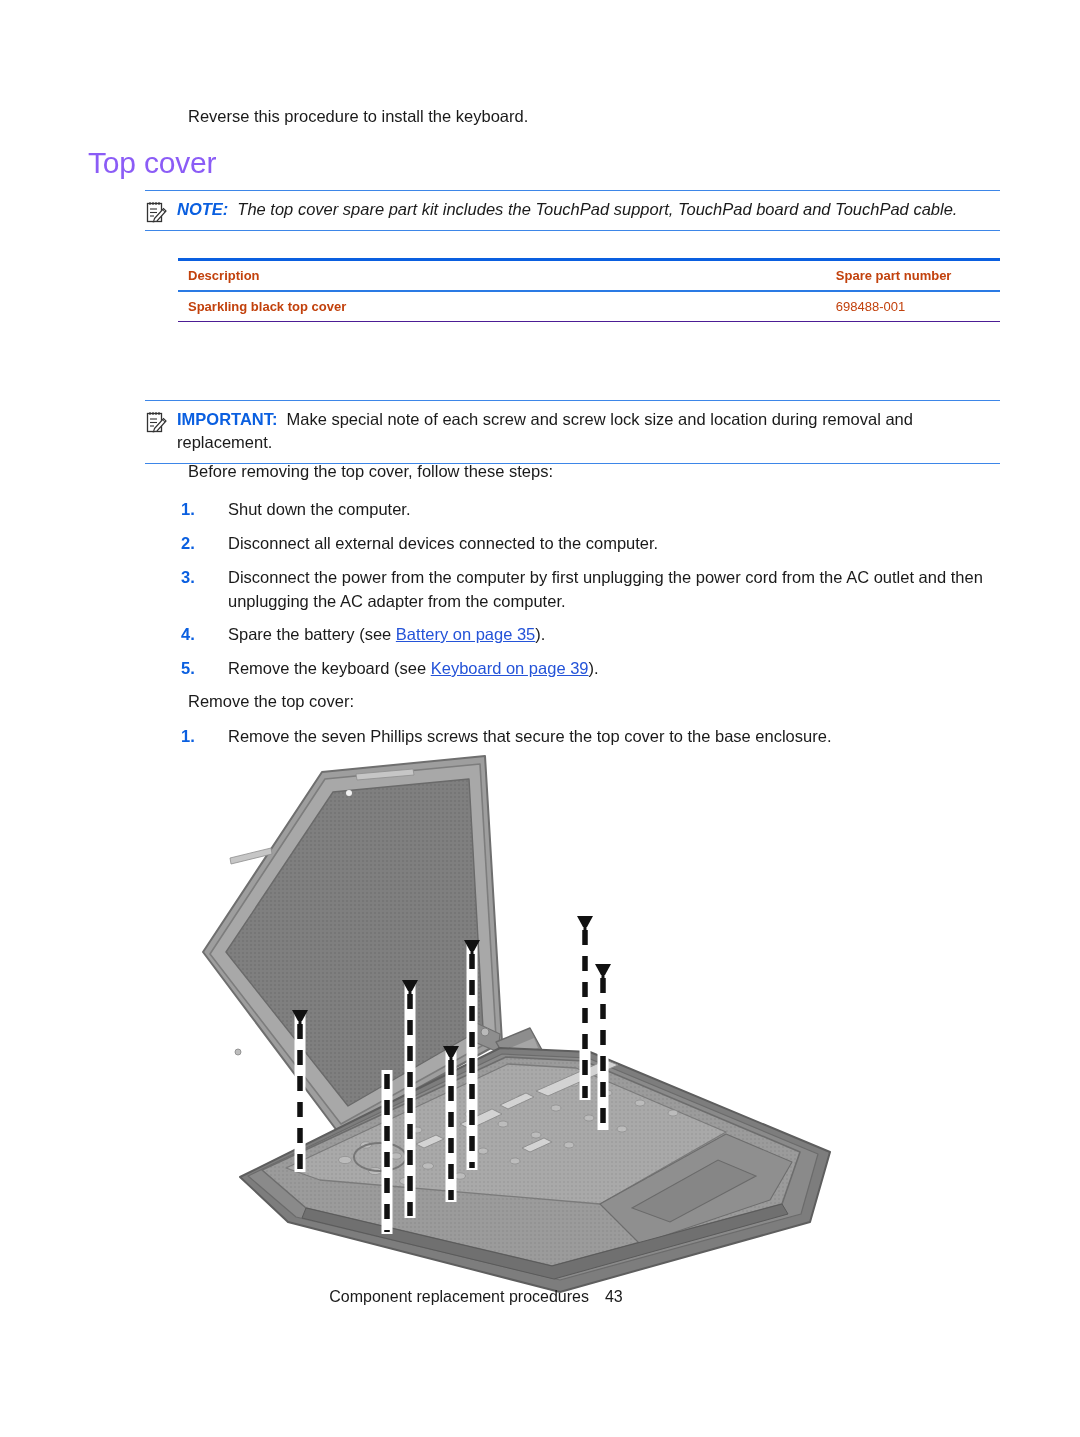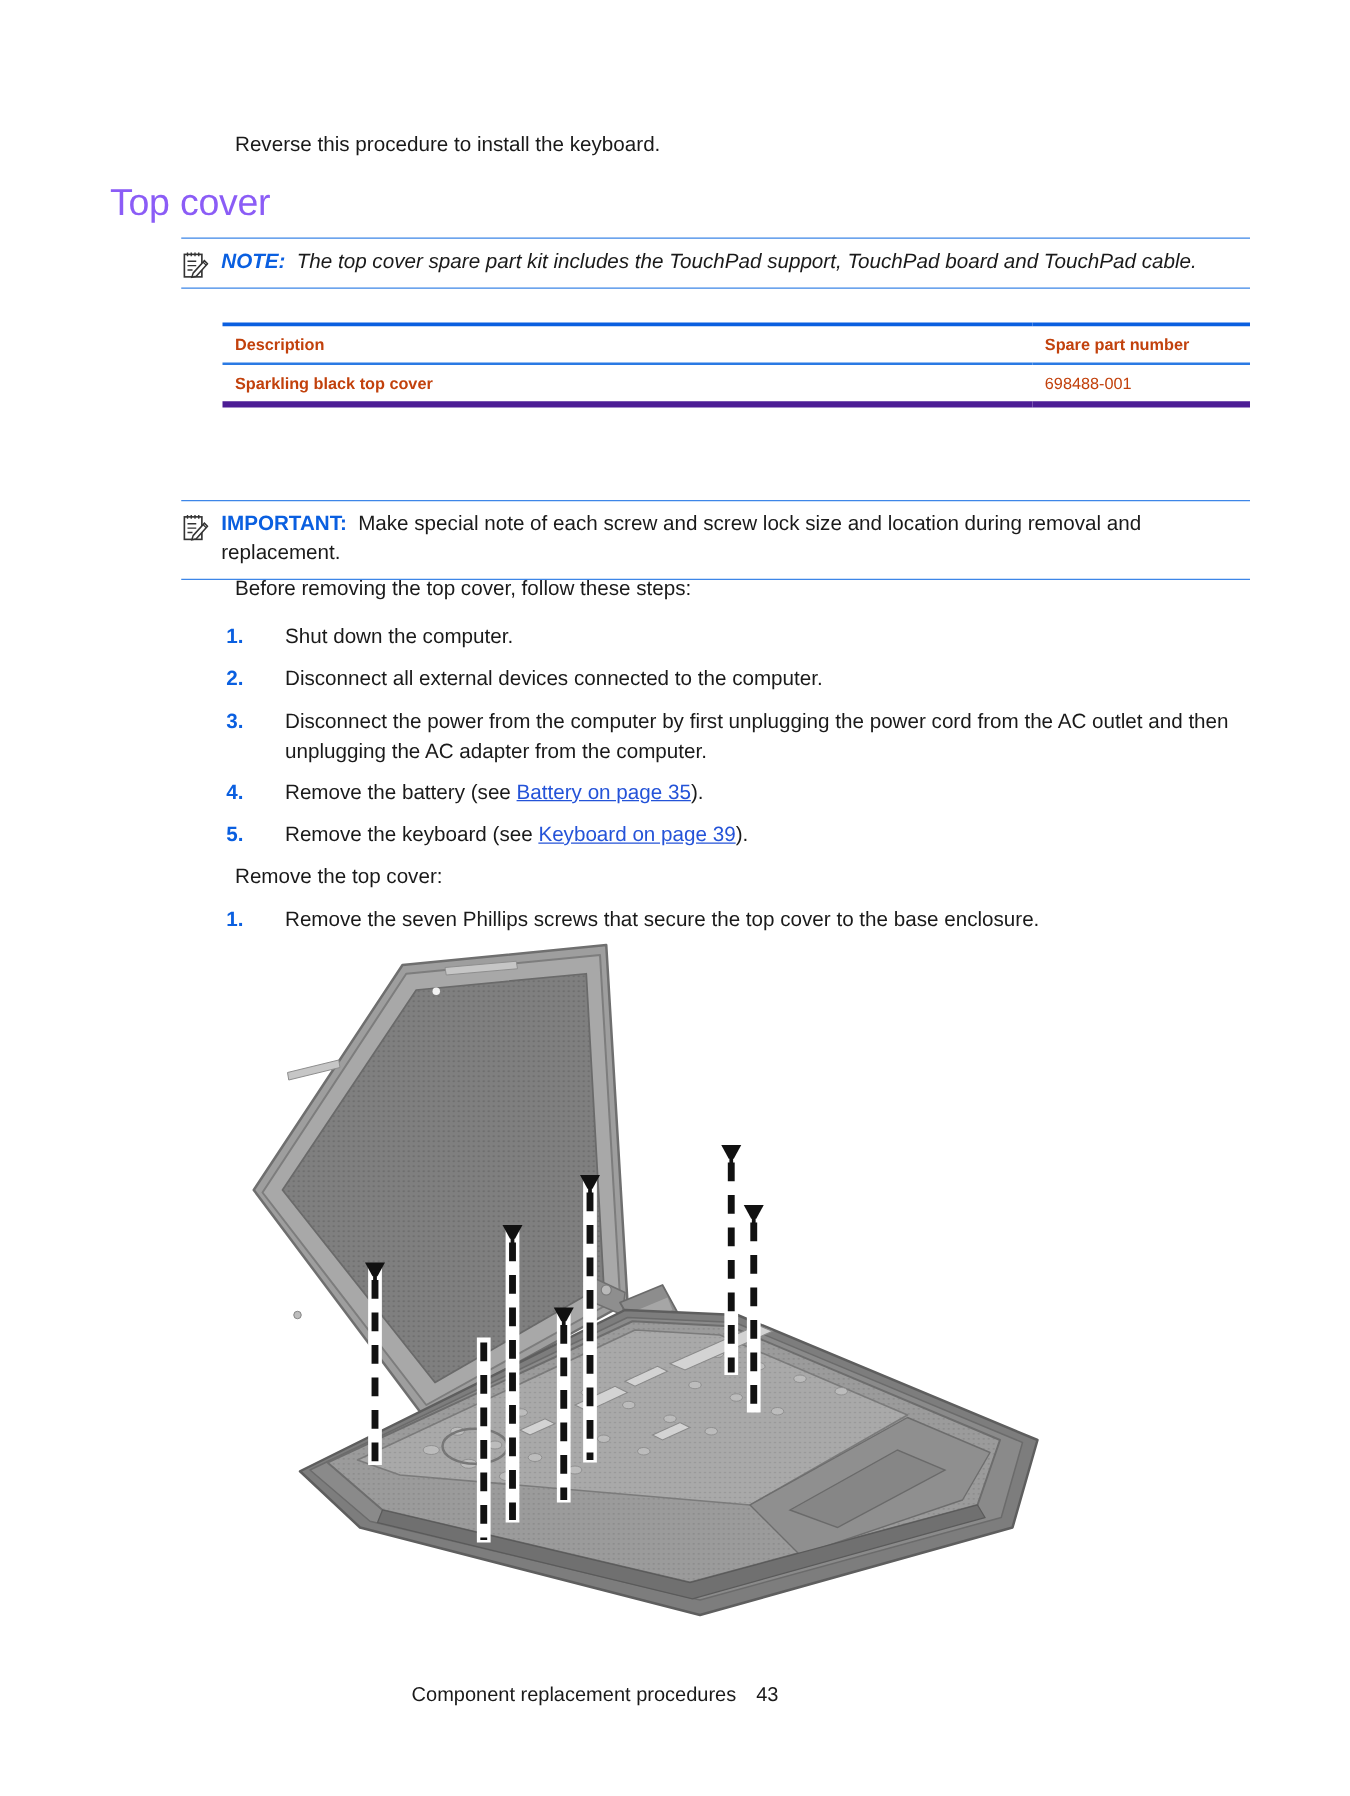--- a/index.html
+++ b/index.html
@@ -94,21 +94,21 @@
     vertical-align: middle;
   }
   .spare-table thead tr {
     border-top: 3px solid #0a5fe0;
     border-bottom: 2.3px solid #2a7ae4;
   }
   .spare-table tbody tr {
     border-bottom: 2.3px solid #5b9cec;
   }
   .spare-table tbody tr:last-child {
-    border-bottom: 5px solid #4c1d95;
+    border-bottom: 1px solid #4c1d95;
   }
   .spare-table td.partnum {
     font-weight: normal;
     font-size: 13px;
   }
   .col-desc { width: 660px; }
   .col-part { width: 162px; }
 
   
   .body-p {
@@ -149,21 +149,21 @@
   #step-2 { top: 531px; }
   #step-3 { top: 565px; }
   #step-4 { top: 622px; }
   #step-5 { top: 656px; }
   #step-r1 { top: 724px; }
 
   
   .footer {
     position: absolute;
     left: 0;
-    top: 1348px;
+    top: 1288px;
     width: 952px;
     text-align: center;
     font-size: 16px;
     color: #1a1a1a;
   }
   .footer .fnum { margin-left: 16px; }
 
   
   .figure {
     position: absolute;
@@ -250,21 +250,21 @@
     <span class="step-text">Disconnect all external devices connected to the computer.</span>
   </div>
 
   <div class="step" id="step-3">
     <span class="step-num">3.</span>
     <span class="step-text">Disconnect the power from the computer by first unplugging the power cord from the AC outlet and then unplugging the AC adapter from the computer.</span>
   </div>
 
   <div class="step" id="step-4">
     <span class="step-num">4.</span>
-    <span class="step-text"><span>Remove the battery (see </span><a class="xref" href="#">Battery on page 35</a><span>).</span></span>
+    <span class="step-text"><span>Spare the battery (see </span><a class="xref" href="#">Battery on page 35</a><span>).</span></span>
   </div>
 
   <div class="step" id="step-5">
     <span class="step-num">5.</span>
     <span class="step-text"><span>Remove the keyboard (see </span><a class="xref" href="#">Keyboard on page 39</a><span>).</span></span>
   </div>
 
   <div class="body-p" id="p-remove-top">Remove the top cover:</div>
 
   <div class="step" id="step-r1">

